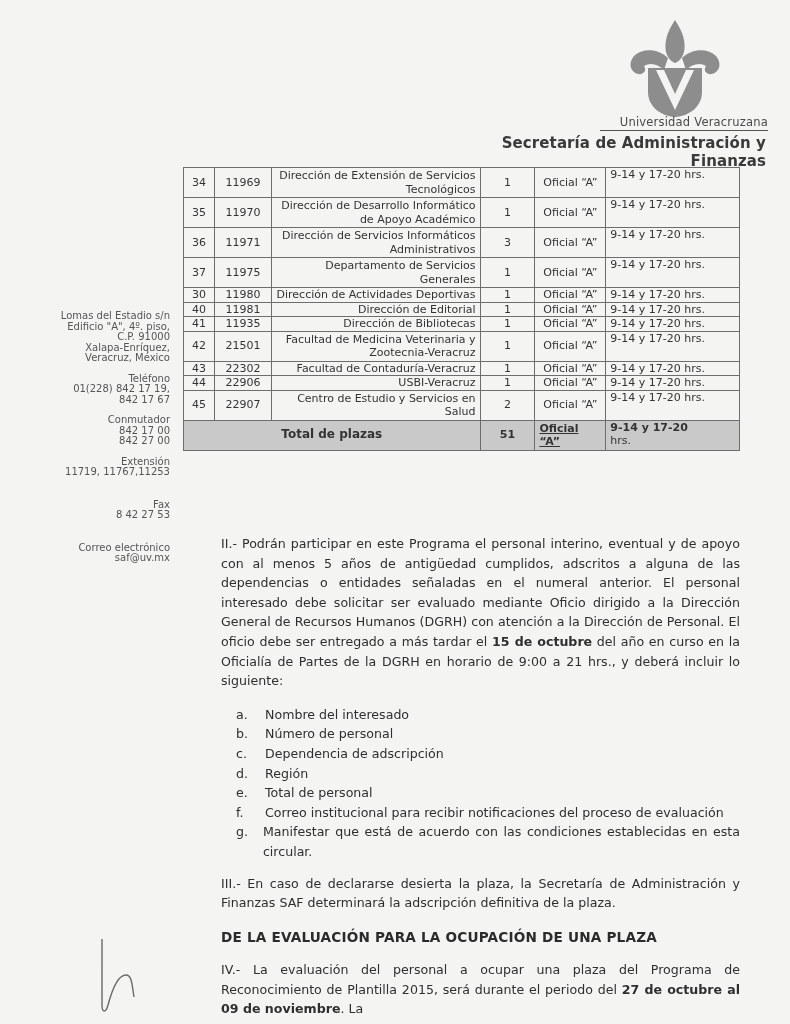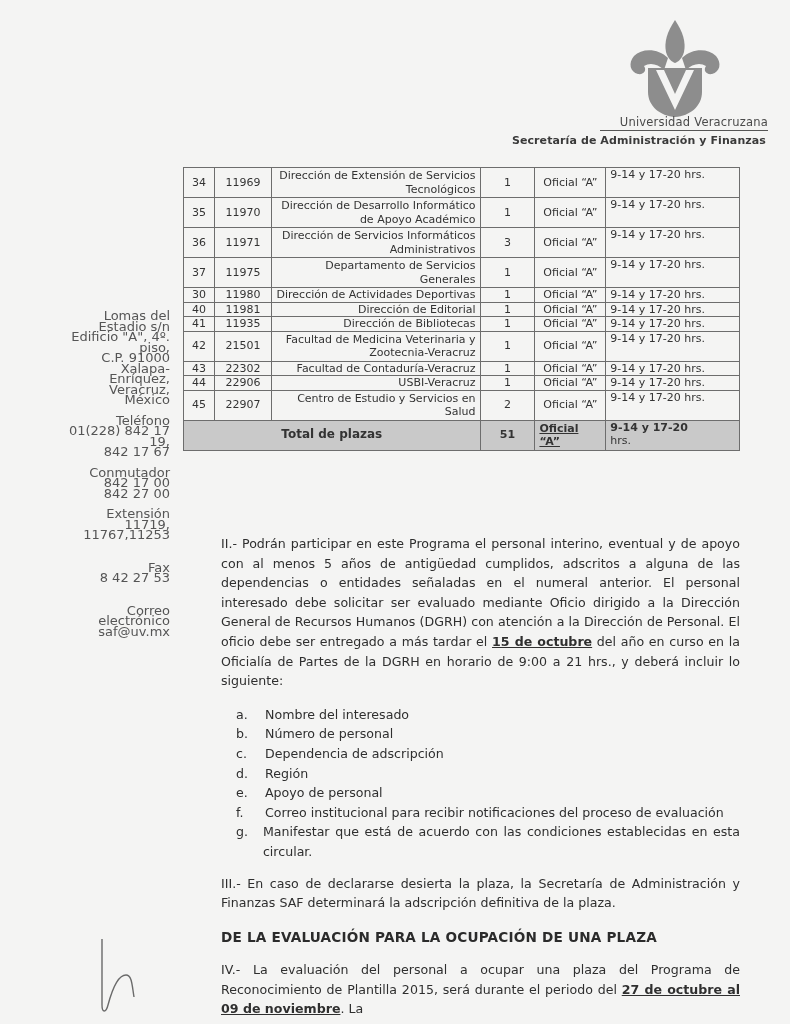--- a/index.html
+++ b/index.html
@@ -12,27 +12,27 @@
 
   
   .logo { position:absolute; left:620px; top:18px; width:110px; height:100px; }
   .uni-name {
     position:absolute; left:600px; top:115px; width:168px; text-align:right;
     font-size:11.5px; color:#4a4a4a; letter-spacing:0.2px;
     border-bottom:1px solid #555; padding-bottom:1px;
   }
   .secretaria {
     position:absolute; left:486px; top:134px; width:280px; text-align:right;
-    font-size:11px; font-weight:bold; color:#3a3a3a; letter-spacing:0.1px;
+    font-size:15px; font-weight:bold; color:#3a3a3a; letter-spacing:0.1px;
   }
 
   
   .sidebar {
     position:absolute; left:60px; top:311px; width:110px; text-align:right;
-    font-size:13px; line-height:10.5px; color:#555;
+    font-size:10px; line-height:10.5px; color:#555;
   }
   .sidebar .blk { margin-bottom:10px; }
 
   
   table.plazas {
     position:absolute; left:183px; top:167px; width:557px;
     border-collapse:collapse; font-size:11px; color:#333;
   }
   table.plazas td {
     border:1px solid #6d6d6d; padding:0 4px; vertical-align:middle; line-height:13.5px;
@@ -51,21 +51,21 @@
   tr.total td.c-pos { text-align:left; line-height:13px;text-decoration:underline; }
   tr.total td.c-hor { text-align:left; line-height:13px; vertical-align:top; }
   tr.total .light { font-weight:normal; }
 
   
   .body {
     position:absolute; left:221px; top:534px; width:519px;
     font-size:12.6px; line-height:19.6px; color:#2f2f2f; text-align:justify;
   }
   .body p { margin:0; }
-  .body b { font-weight:bold;text-decoration:underline; }
+  .body b { font-weight:bold; }
   .list { margin:14px 0 12px 0; padding:0; list-style:none; }
   .list li { display:flex; line-height:19.6px; }
   .list .lt { width:29px; padding-left:15px; }
   .section-head {
     font-weight:bold; font-size:13.6px; letter-spacing:0.2px; margin:15px 0 13px 0; color:#2b2b2b;
   }
 
   .signature { position:absolute; left:92px; top:935px; width:60px; height:80px; }
 </style>
 </head>
@@ -236,21 +236,21 @@
         <li>
           <span class="lt">c.</span>
           <span>Dependencia de adscripción</span>
         </li>
         <li>
           <span class="lt">d.</span>
           <span>Región</span>
         </li>
         <li>
           <span class="lt">e.</span>
-          <span>Apoyo de personal</span>
+          <span>Total de personal</span>
         </li>
         <li>
           <span class="lt">f.</span>
           <span>Correo institucional para recibir notificaciones del proceso de evaluación</span>
         </li>
         <li>
           <span class="lt">g.</span>
           <span>Manifestar que está de acuerdo con las condiciones establecidas en esta circular.</span>
         </li>
       </ul>

